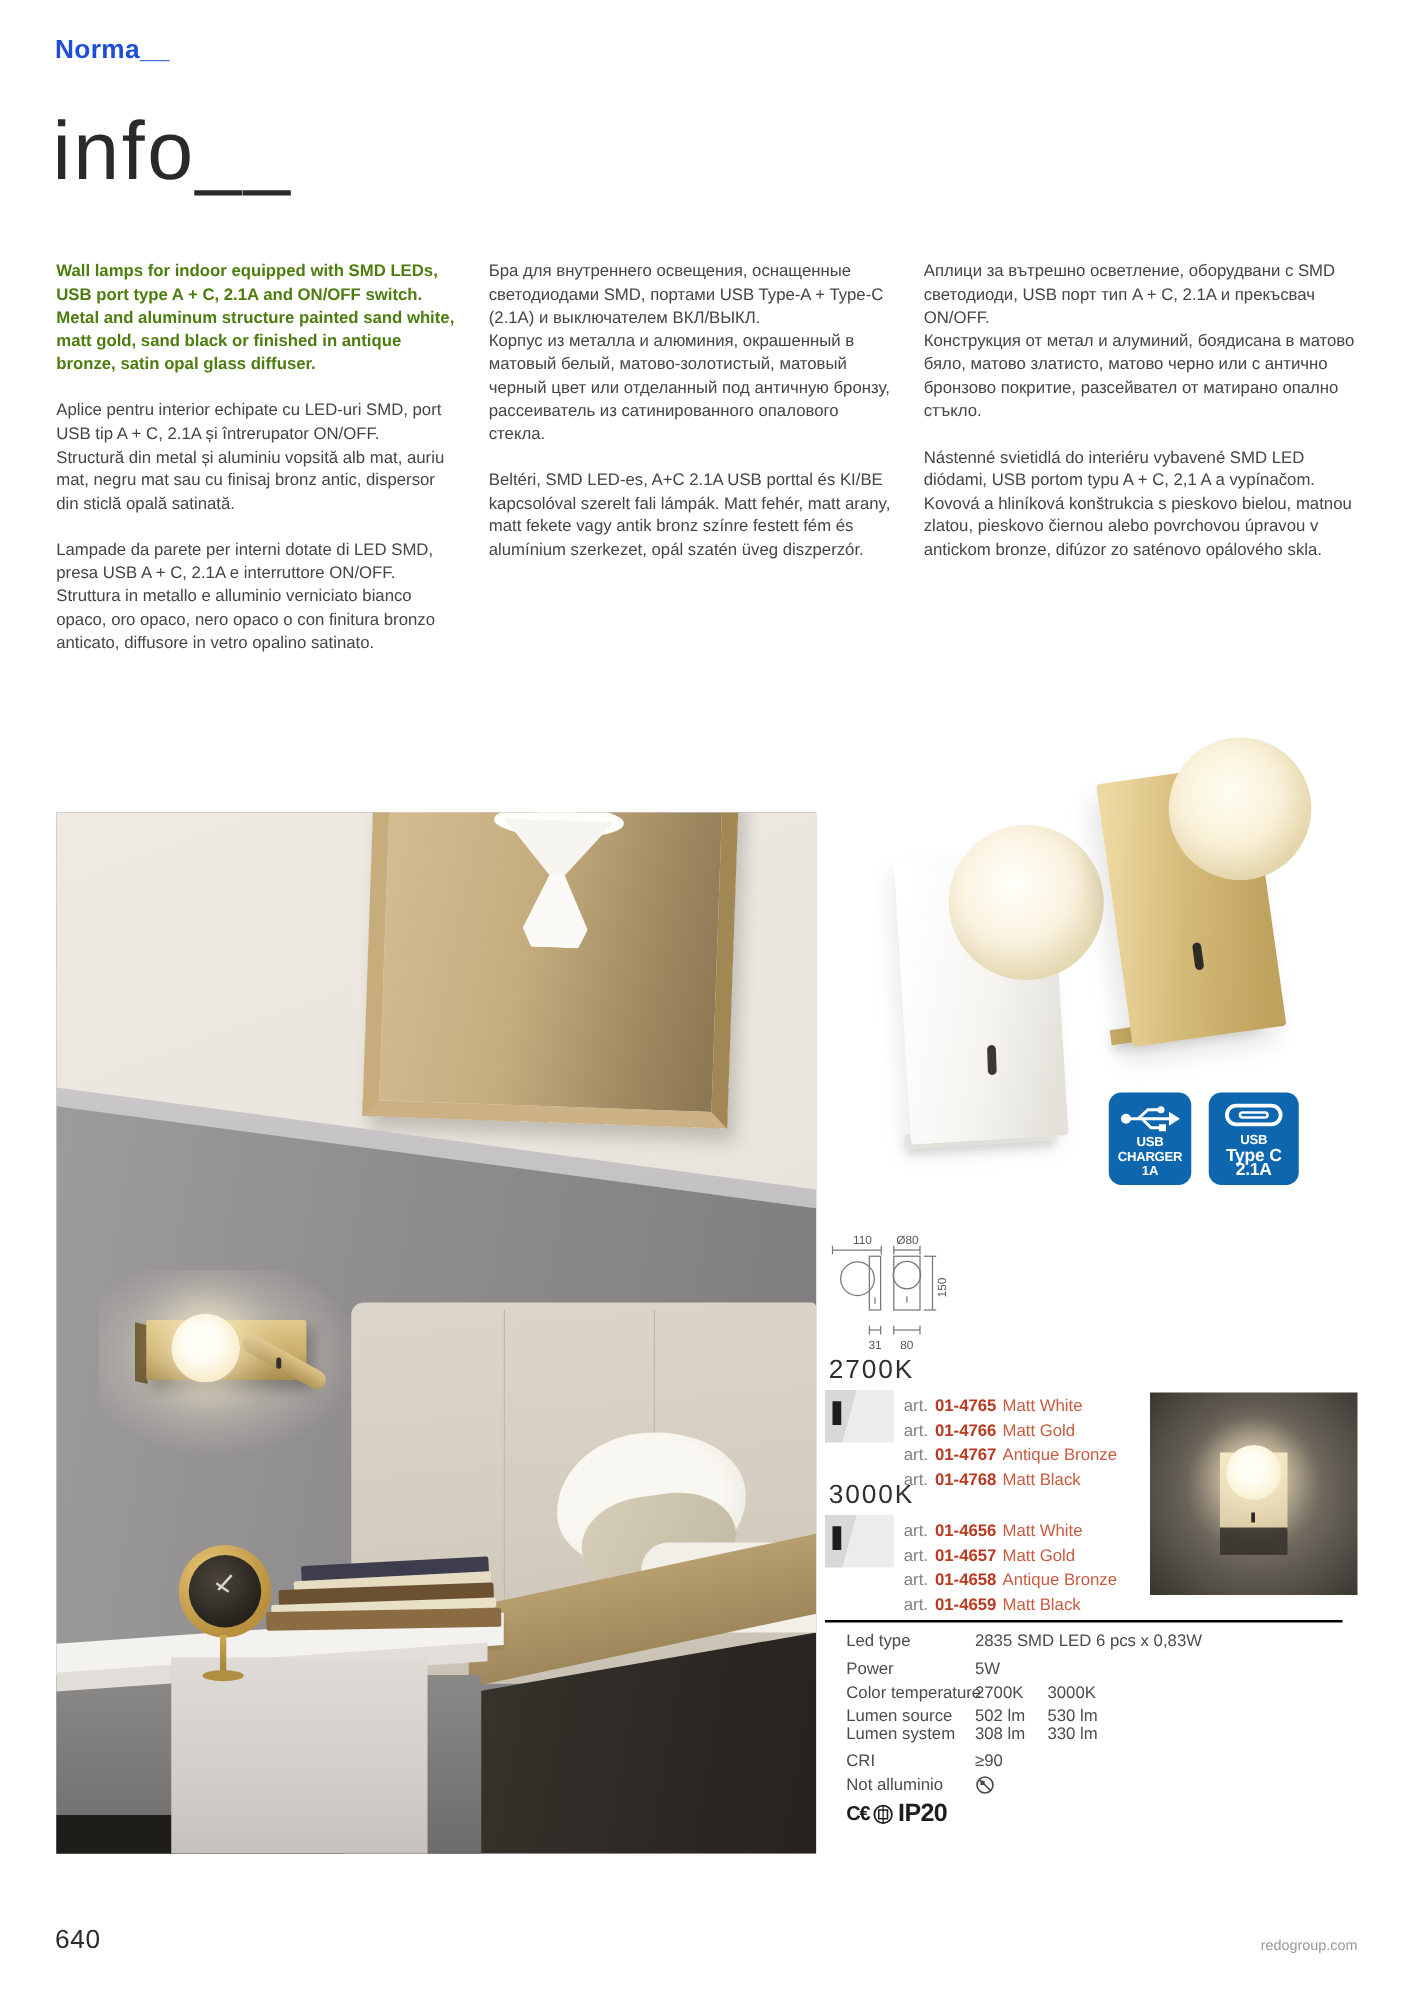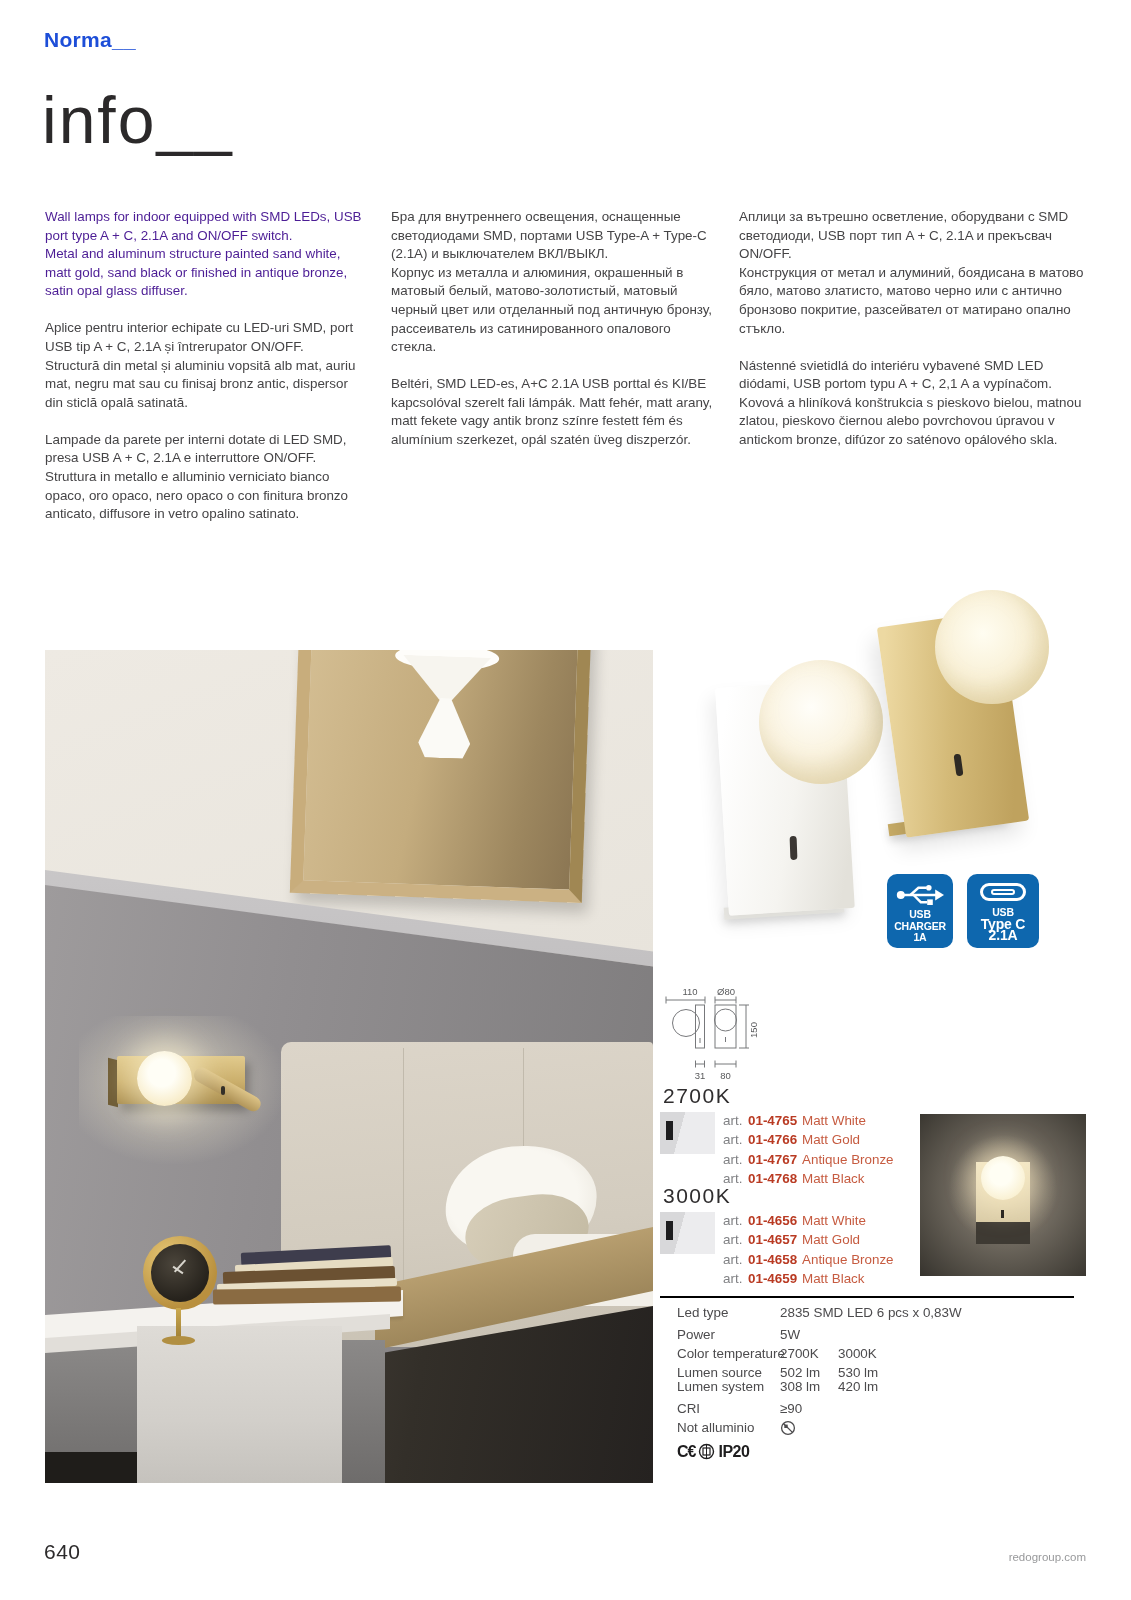--- a/index.html
+++ b/index.html
@@ -13,21 +13,21 @@
   
   .brand { left:44px; top:28px; font-size:21px; font-weight:700; color:#1d4ed8; letter-spacing:.3px; }
   .title { left:42px; top:82px; font-size:66px; font-weight:300; color:#2b292a; letter-spacing:2px; }
 
   
   .intro { top:208px; font-size:13.4px; line-height:18.6px; color:#454446; }
   .intro p { margin:0 0 18.4px 0; white-space:pre-line; }
   .c1 { left:45px;  width:322px; }
   .c2 { left:391px; width:328px; }
   .c3 { left:739px; width:352px; }
-  .c1 p.lead { font-weight:400; color:#4c1d95; }
+  .c1 p.lead { font-weight:700; color:#4d7c0f; }
 
   
   .photo { left:45px; top:650px; width:608px; height:833px; overflow:hidden; background:#9a9798; }
   .photo > div { position:absolute; }
   .wall-top   { inset:0; background:linear-gradient(160deg,#eeeae3 0%,#e8e4dc 50%,#e1dcd3 100%); }
   .wall-lower { inset:0; background:linear-gradient(100deg,#a09d9e 0%,#918e90 40%,#7d7b7c 100%);
                 clip-path:polygon(0 28.2%,100% 38%,100% 100%,0 100%); }
   .trim       { inset:0; background:linear-gradient(#d6d4d5,#a3a1a2);
                 clip-path:polygon(0 26.4%,100% 36.2%,100% 38%,0 28.3%); }
   .niche { left:250px; top:-52px; width:292px; height:300px; transform:rotate(2deg);
@@ -132,21 +132,21 @@
 
   
   .temp { font-size:21px; letter-spacing:1.5px; color:#2f2d2e; }
   .temp1 { left:663px; top:1084px; }
   .temp2 { left:663px; top:1184px; }
   .thumb { width:55px; height:42px; background:linear-gradient(105deg,#d8d8da 0 38%,#ececee 38% 100%); }
   .thumb1 { left:660px; top:1112px; } .thumb2 { left:660px; top:1212px; }
   .thumb i { position:absolute; left:6px; top:9px; width:7px; height:19px; background:#1d1d1f; display:block; }
   .vrows { width:370px; font-size:13.4px; }
   .vrows1 { left:723px; top:1113px; } .vrows2 { left:723px; top:1213px; }
-  .vrow { display:flex; height:19.4px; align-items:flex-start; }
+  .vrow { display:flex; height:19.4px; align-items:flex-end; }
   .vrow .art { width:25px; color:#808184; }
   .vrow .code { width:54px; font-weight:700; color:#b93a22; }
   .vrow .fin { color:#c65b40; }
 
   
   .litphoto { left:920px; top:1114px; width:166px; height:162px; overflow:hidden;
               background:radial-gradient(circle at 52% 48%, #998f80 0%, #6c665c 45%, #36332d 100%); }
   .litphoto > div { position:absolute; }
   .lit-halo { left:28px; top:20px; width:110px; height:110px;
               background:radial-gradient(circle, rgba(255,238,196,.5), rgba(255,238,196,0) 70%); }
@@ -157,21 +157,21 @@
                 box-shadow:0 0 24px 10px rgba(255,240,198,.5); }
   .lit-switch { left:81px; top:96px; width:3px; height:8px; background:#2c2822; }
 
   
   .specs { left:660px; top:1296px; width:414px; border-top:2px solid #000000; padding-top:7px;
            font-size:13.4px; color:#4c4b4d; }
   .srow { display:grid; grid-template-columns:103px 58px auto; padding-left:17px; white-space:nowrap; align-items:start; }
   .h22 { height:21.6px; } .h19 { height:19px; } .h14 { height:14.6px; }
   .certs { display:flex; align-items:center; gap:3px; padding-left:17px; margin-top:3px; height:20px; }
   .ce { font-size:16px; font-weight:600; letter-spacing:-1px; color:#1e1d1e; }
-  .ip { font-size:16px; font-weight:800; letter-spacing:-.5px; color:#1e1d1e; }
+  .ip { font-size:20px; font-weight:800; letter-spacing:-.5px; color:#1e1d1e; }
 
   
   .pagenum { left:44px; top:1540px; font-size:21px; color:#2c2a2b; letter-spacing:.5px; }
   .site { right:45px; top:1551px; font-size:11.5px; color:#98999b; }
 </style>
 </head>
 <body>
 
 <div class="page">
 
@@ -382,21 +382,21 @@
       <span>3000K</span>
     </div>
     <div class="srow h14">
       <span>Lumen source</span>
       <span>502 lm</span>
       <span>530 lm</span>
     </div>
     <div class="srow h22">
       <span>Lumen system</span>
       <span>308 lm</span>
-      <span>420 lm</span>
+      <span>330 lm</span>
     </div>
     <div class="srow h19">
       <span>CRI</span>
       <span>≥90</span>
       <span></span>
     </div>
     <div class="srow h19">
       <span>Not alluminio</span>
       <span>
         <svg width="16" height="16" viewBox="0 0 16 16">

